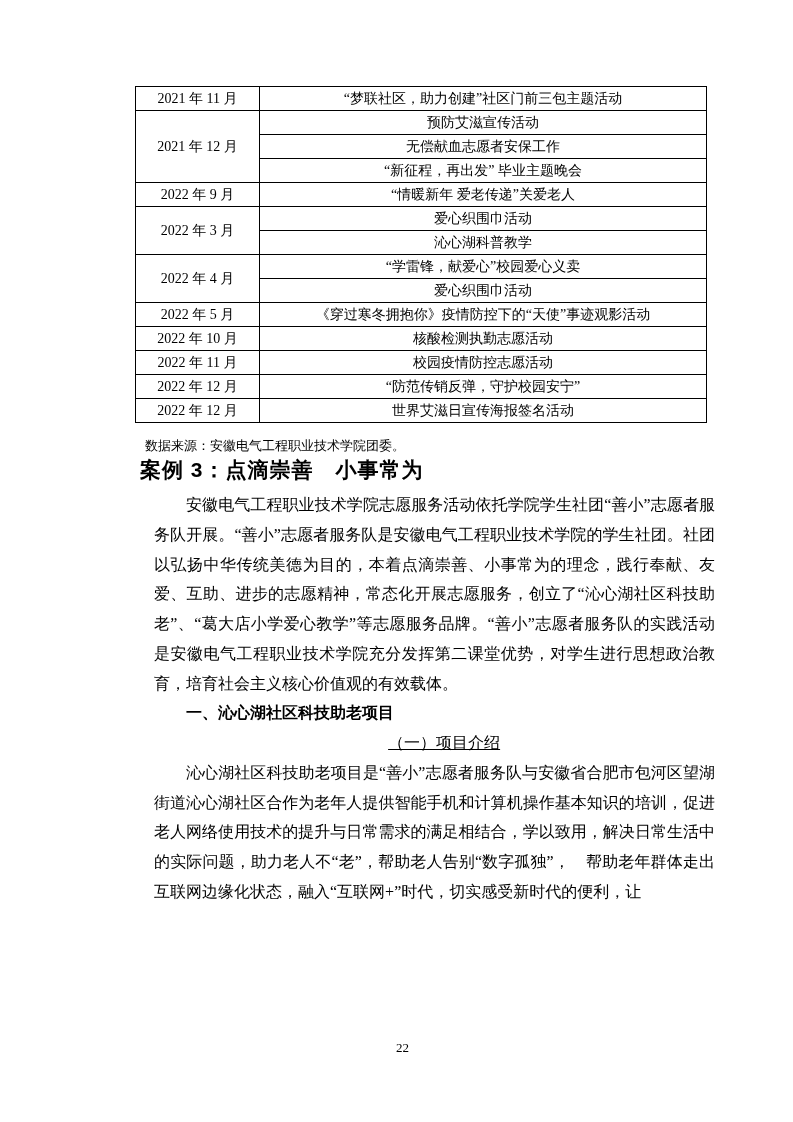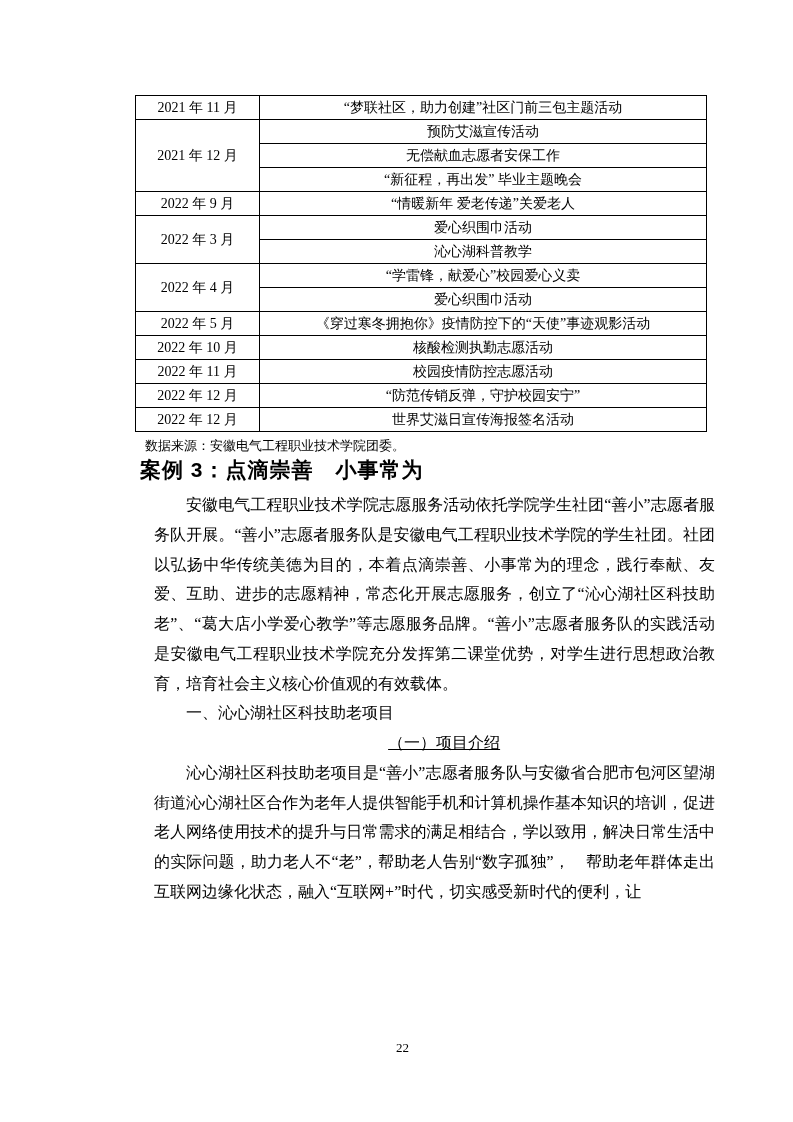--- a/index.html
+++ b/index.html
@@ -14,21 +14,21 @@
     background: #ffffff;
     color: #000000;
     font-family: "Liberation Serif", "DejaVu Serif", serif;
     overflow: hidden;
   }
 
   
   .doc-table {
     position: absolute;
     left: 135px;
-    top: 95px;
+    top: 86px;
     width: 572px;
     border-collapse: collapse;
     table-layout: fixed;
   }
   .doc-table td {
     border: 1px solid #000000;
     height: 23px;
     text-align: center;
     vertical-align: middle;
     font-size: 14px;
@@ -71,21 +71,21 @@
     text-align: justify;
     overflow-wrap: break-word;
     margin-left: 36px;
   }
   .body-block p {
     margin: 0;
     text-indent: 2em;
   }
   .body-block p.sec-heading {
     font-family: "Liberation Sans", "DejaVu Sans", sans-serif;
-    font-weight: normal;
+    font-weight: bold;
     text-align: left;
   }
   .body-block p.subsec-heading {
     text-indent: 1.2em;
     text-align: center;
     text-decoration: underline;
   }
 
   
   .page-number {

